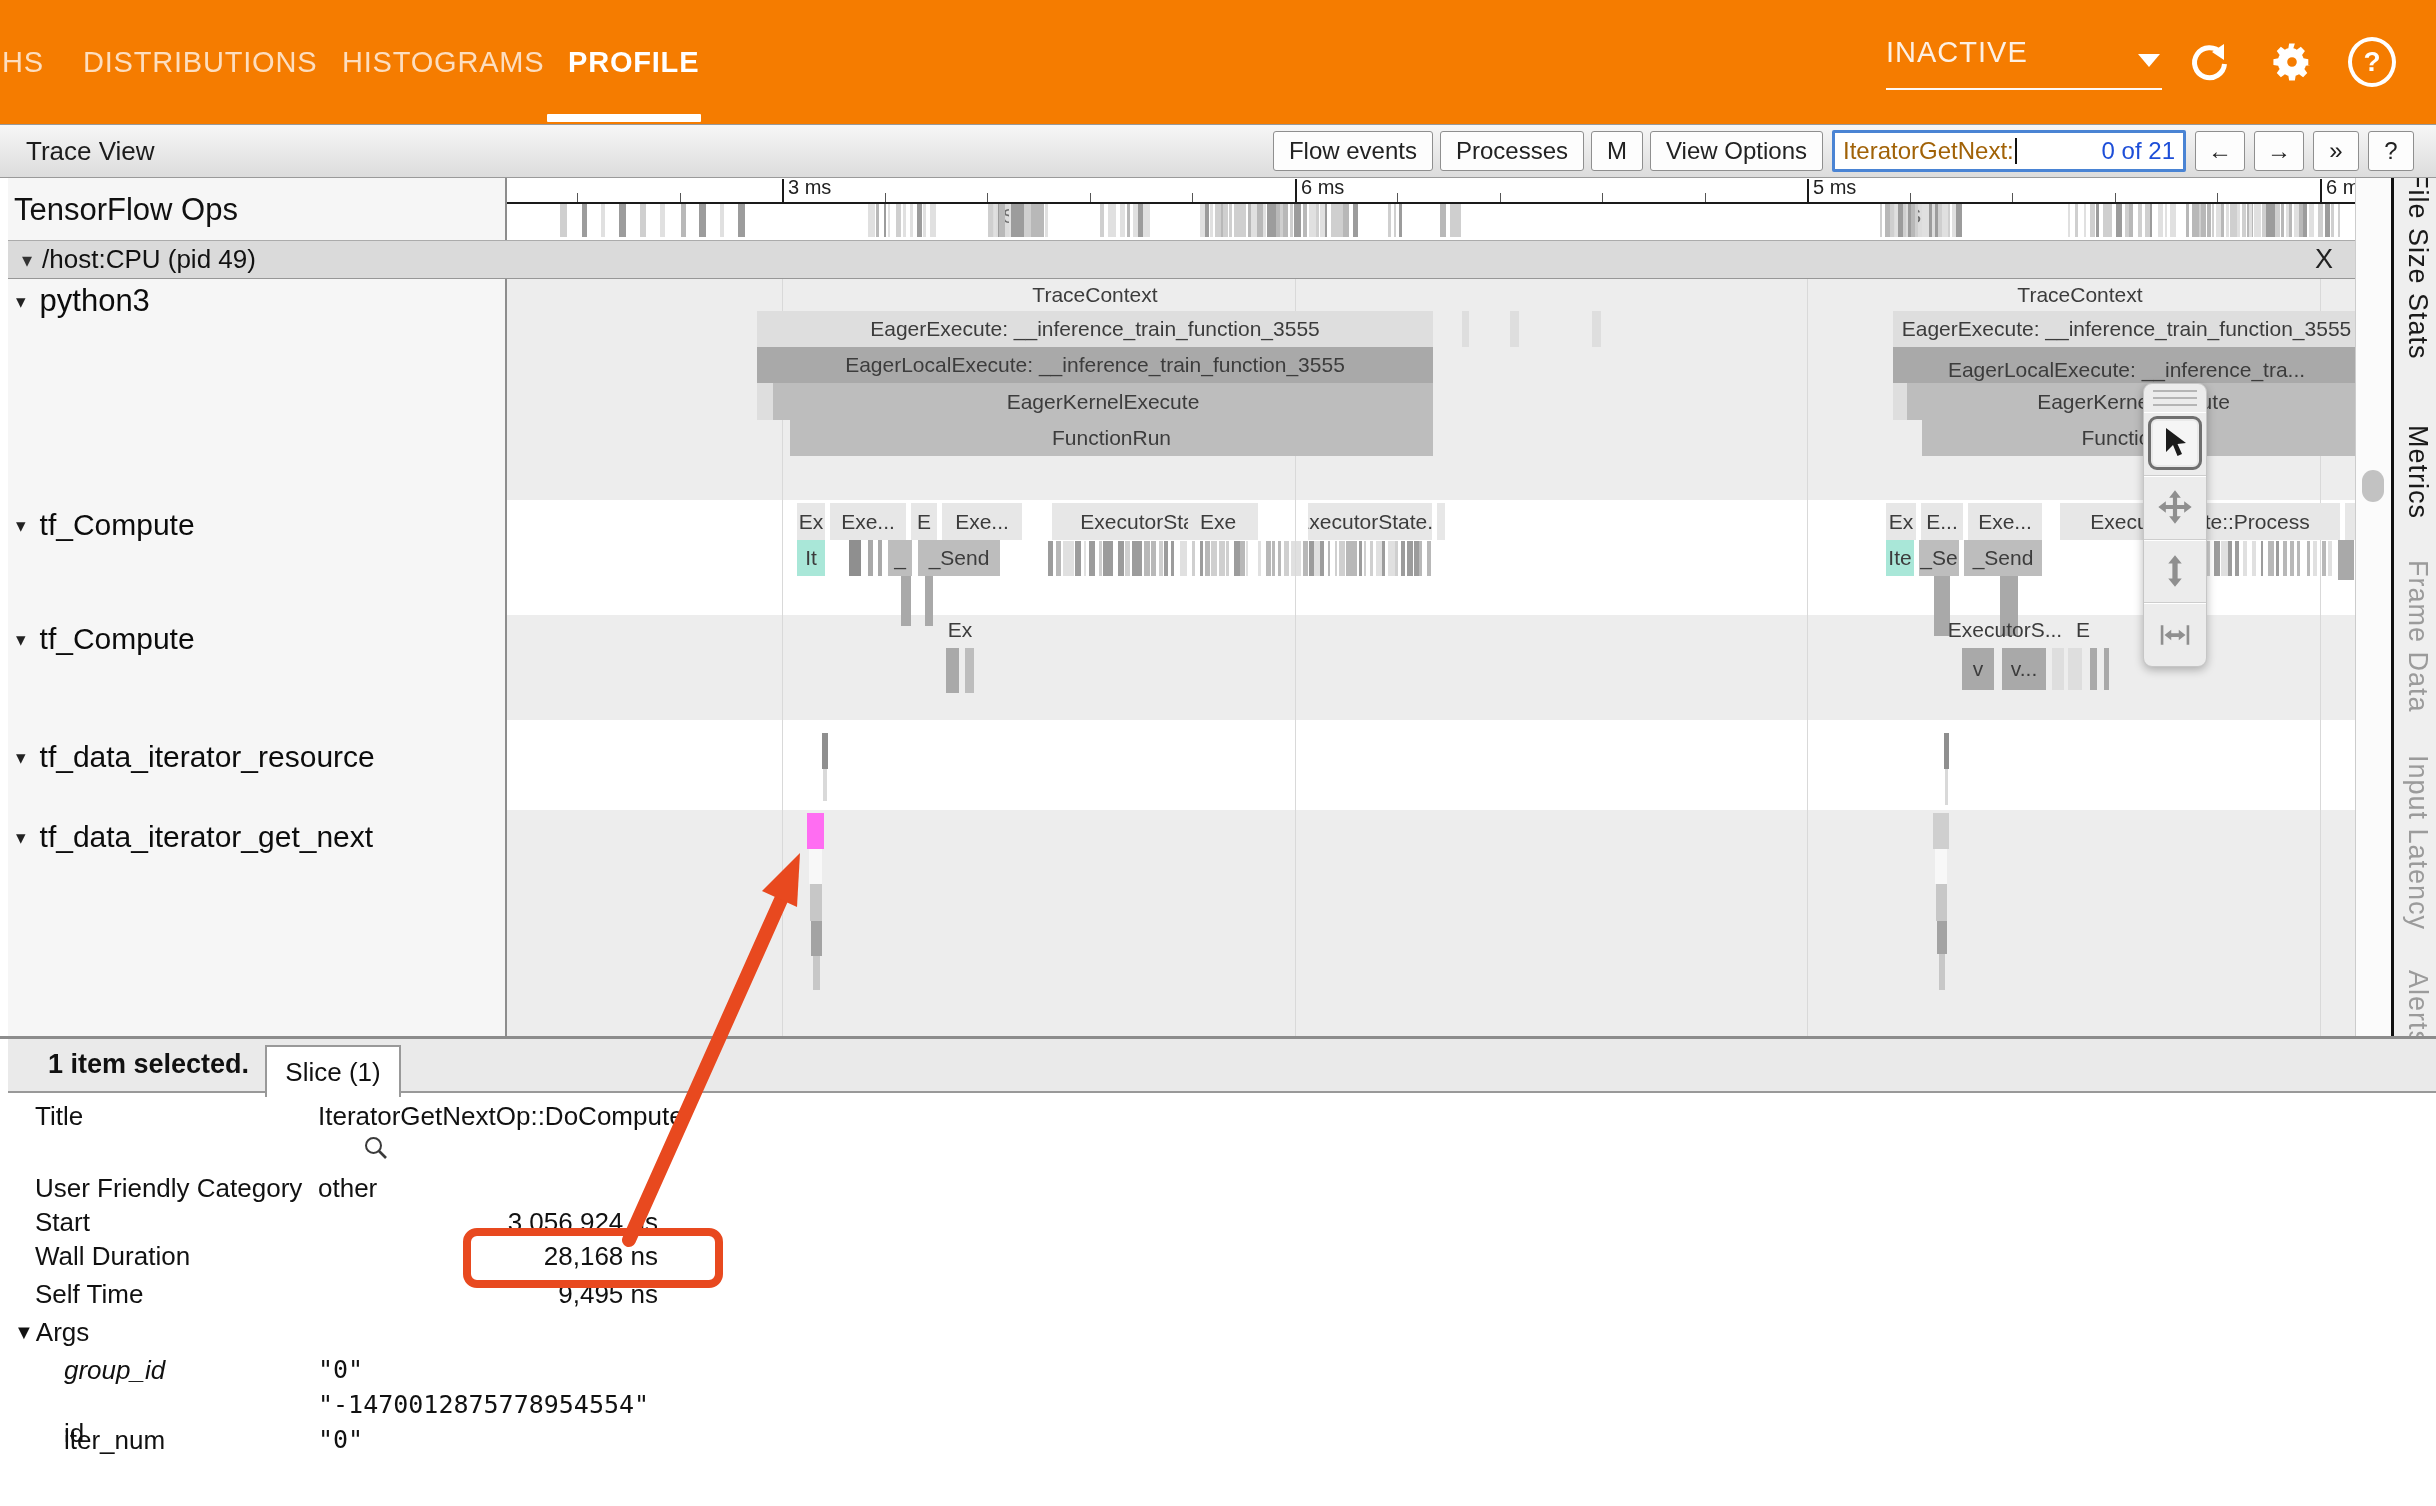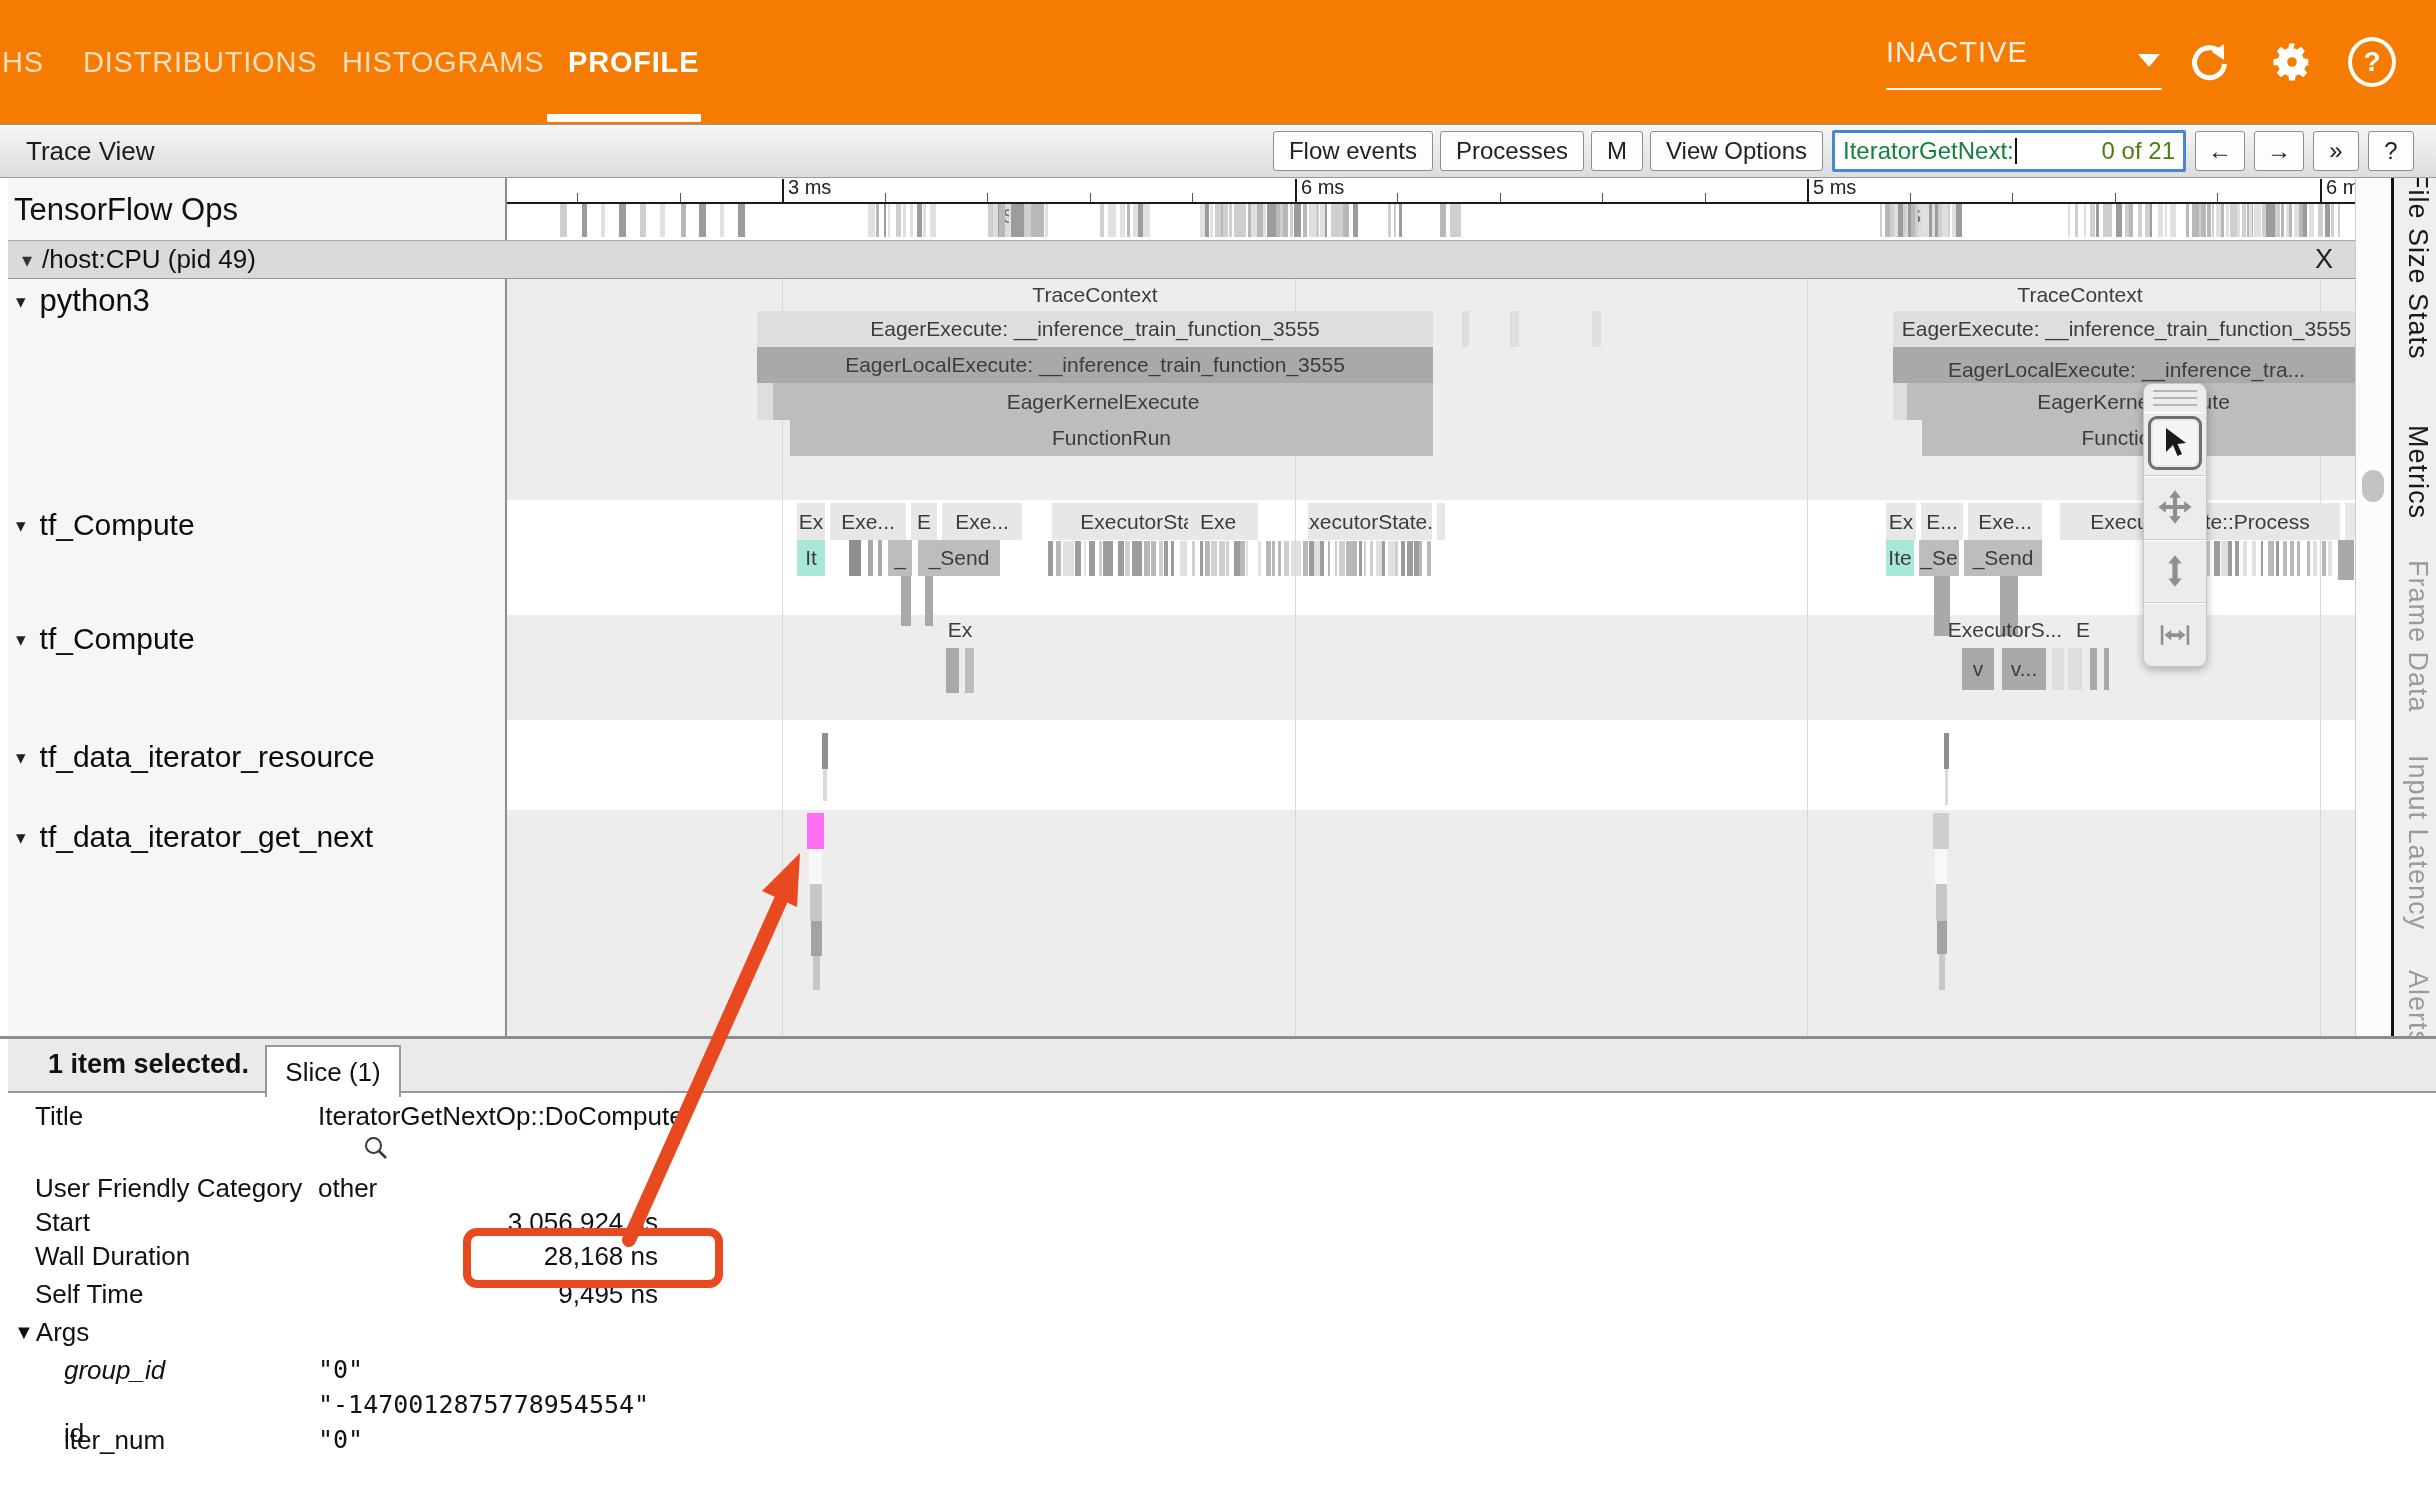--- a/index.html
+++ b/index.html
@@ -20,23 +20,23 @@
     color:#fff;font-size:28px;font-weight:700;}
   #trace-toolbar{position:absolute;left:0;top:124px;width:2436px;height:52px;
     background:linear-gradient(#f6f6f6,#dcdcdc);border-top:1px solid #999;border-bottom:1px solid #9a9a9a;z-index:10;}
   #trace-title{position:absolute;left:26px;top:11px;font-size:26px;color:#1c1c1c;}
   #toolbar-right{position:absolute;right:22px;top:5px;display:flex;align-items:center;gap:9px;}
   .tv-btn{height:38px;background:#fdfdfd;border:1px solid #8f8f8f;border-radius:3px;font-size:24px;color:#222;
     display:flex;align-items:center;padding:0 15px;cursor:pointer;font-family:"Liberation Sans",sans-serif;}
   .tv-btn.nav{padding:0 12px;min-width:20px;justify-content:center;}
   #search-box{width:332px;height:36px;border:3px solid #4a84d4;border-radius:2px;background:#fff;display:flex;align-items:center;
     padding:0 8px;font-size:24px;}
-  #search-value{color:#15803d;white-space:nowrap;}
+  #search-value{color:#a16207;white-space:nowrap;}
   #search-caret{width:2px;height:26px;background:#111;margin-left:1px;}
-  #search-count{margin-left:auto;color:#4d7c0f;}
+  #search-count{margin-left:auto;color:#1d4ed8;}
   
   #left-col{position:absolute;left:8px;top:176px;width:497px;height:860px;background:#f6f6f6;z-index:2;}
   #col-divider{position:absolute;left:505px;top:176px;width:2px;height:860px;background:#8d8d8d;z-index:6;}
   #ruler{position:absolute;left:505px;top:176px;width:1850px;height:26px;background:#fff;border-bottom:2px solid #1a1a1a;z-index:3;}
   .tick-major{position:absolute;top:3px;bottom:0;width:2px;background:#1a1a1a;}
   .tick-minor{position:absolute;bottom:0;height:9px;width:1px;background:#555;}
   .tick-label{position:absolute;top:0;font-size:20px;color:#222;white-space:nowrap;}
   #ops-label-zone{position:absolute;left:8px;top:176px;width:497px;height:64px;background:#f6f6f6;z-index:3;}
   #ops-label{position:absolute;left:6px;top:16px;font-size:31px;color:#111;white-space:nowrap;}
   #ops-track{position:absolute;left:505px;top:204px;width:1850px;height:36px;background:#fff;z-index:2;}

